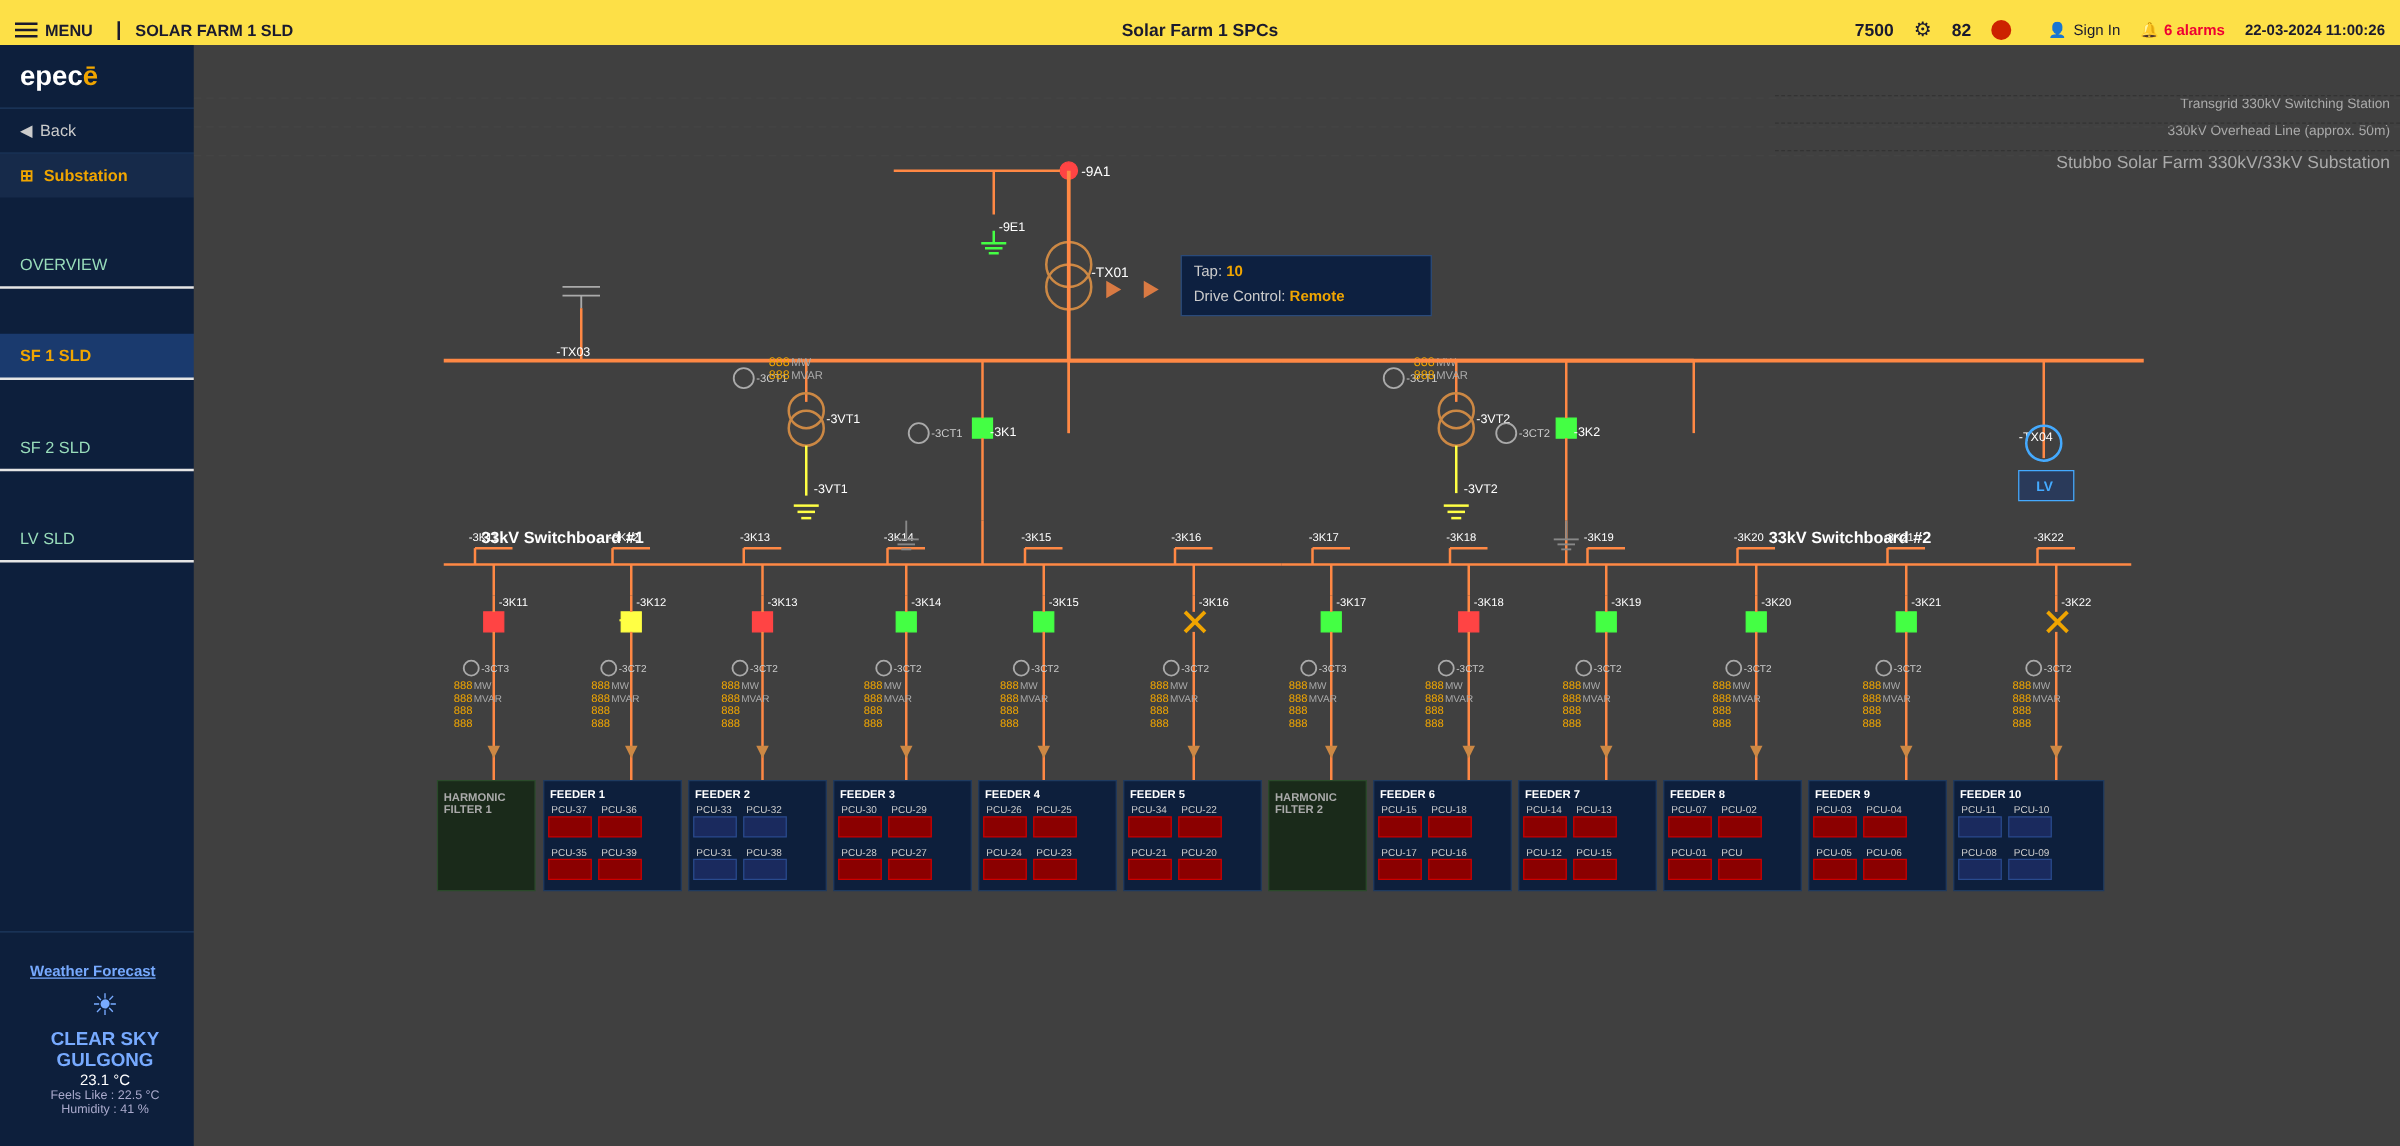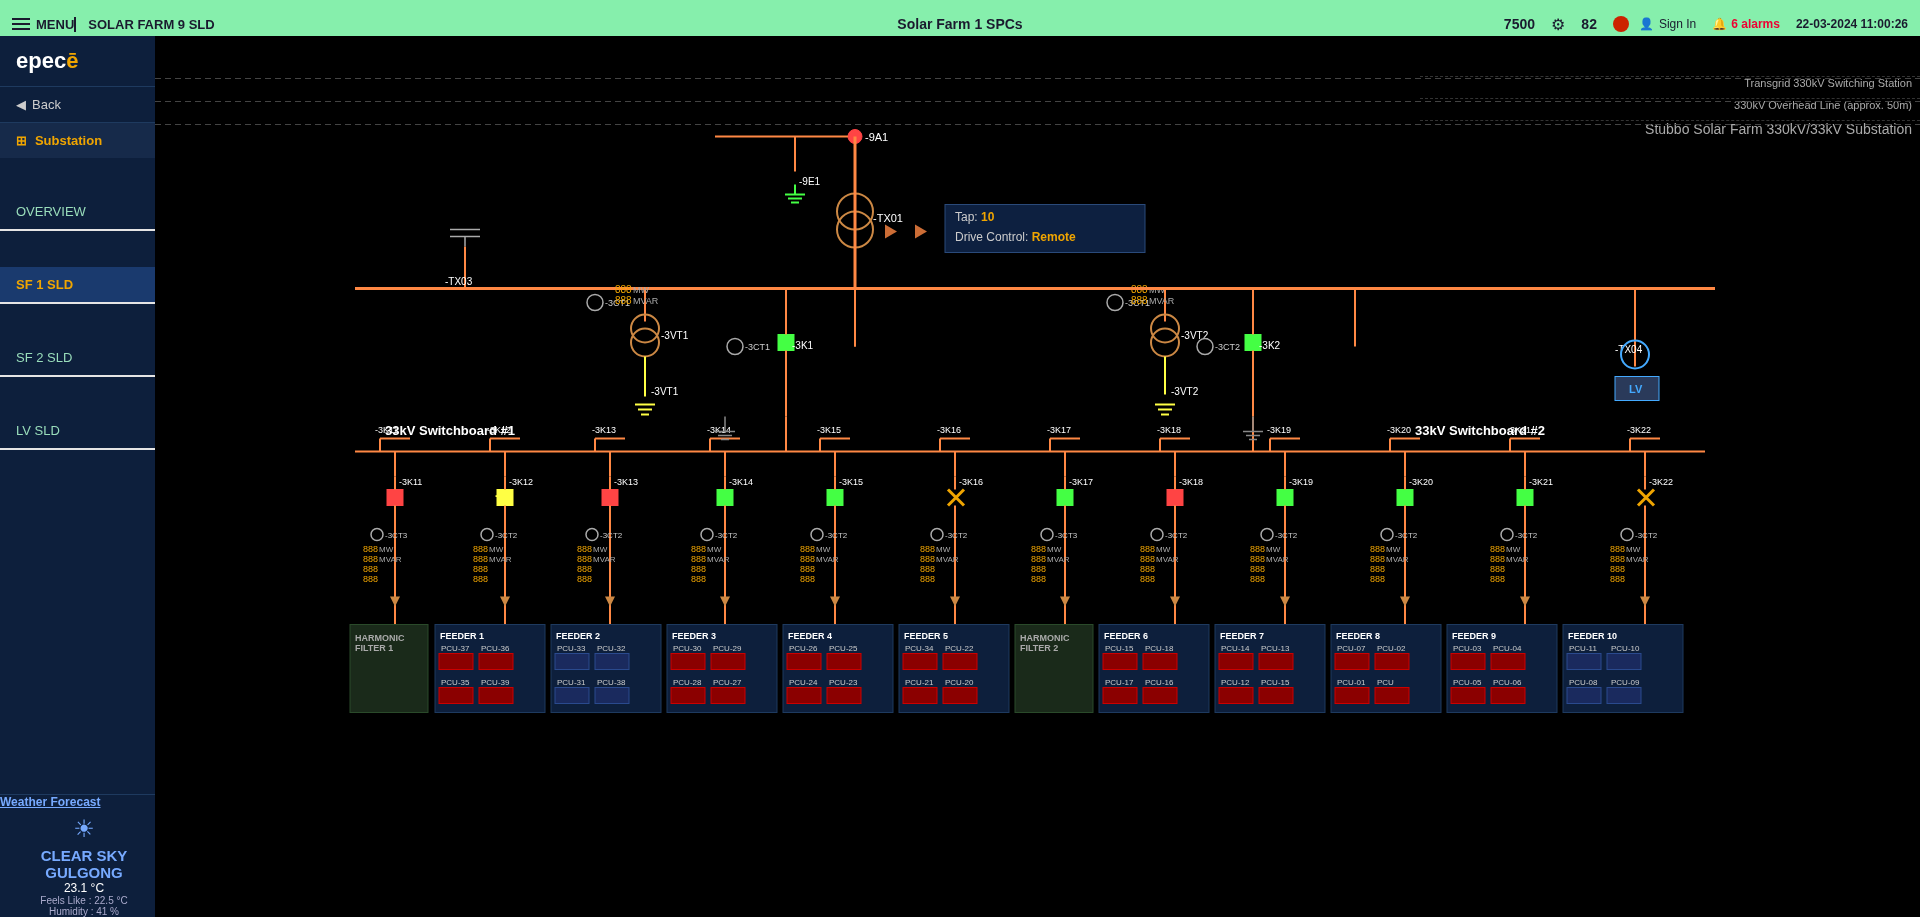--- a/index.html
+++ b/index.html
@@ -1,24 +1,25 @@
 <!DOCTYPE html>
 <html><head>
   <meta charset="utf-8">
   <style>
     * { margin: 0; padding: 0; box-sizing: border-box; }
     body { background: #0a1628; color: #fff; font-family: Arial, sans-serif; width: 1920px; height: 917px; overflow: hidden; }
 
     
     .top-header {
-      background: #86efac;
+      background: #fde047;
       height: 48px;
       display: flex;
       align-items: center;
       padding: 0 12px;
+      gap: 20px;
       position: relative;
     }
     .menu-btn {
       display: flex; align-items: center; gap: 6px;
       color: #1a1a2e; font-weight: bold; font-size: 13px; cursor: pointer;
     }
     .menu-icon { display: flex; flex-direction: column; gap: 3px; }
     .menu-icon span { width: 18px; height: 2px; background: #1a1a2e; display: block; }
     .header-title {
       color: #1a1a2e; font-weight: bold; font-size: 13px;
@@ -60,54 +61,54 @@
     .nav-item {
       padding: 10px 16px;
       color: #9db; font-size: 13px; cursor: pointer;
       border-bottom: 2px solid #e5e5e5;
       margin-top: 36px;
     }
     .nav-item.active-highlight { background: #1a3a6e; color: #f0a500; font-weight: bold; }
 
     
     .weather-section {
-      margin-top: auto; padding: 0; border-top: 1px solid #1e3a5f;
+      margin-top: auto; padding: 24px; border-top: 1px solid #1e3a5f;
       color: #7af; font-size: 11px;
     }
     .weather-title { color: #7af; font-weight: bold; text-decoration: underline; font-size: 12px; margin-bottom: 6px; }
     .weather-icon { font-size: 24px; margin: 4px 0; }
     .weather-label { color: #7af; font-size: 15px; font-weight: bold; text-align: center; }
     .weather-temp { color: #fff; font-size: 12px; }
 
     
     .main-area {
       position: absolute; top: 36px; left: 155px;
       width: calc(1920px - 155px); height: calc(917px - 36px);
-      background: #000000; overflow: hidden;
+      background: #404040; overflow: hidden;
     }
 
     
     .diagram-svg {
       position: absolute; top: 0; left: 0;
       width: 100%; height: 100%;
     }
   </style>
 </head>
 <body>
 
 <div class="top-header">
   <div class="menu-btn">
     <div class="menu-icon">
       <span></span>
         <span></span>
         <span></span>
     </div>
     <span>MENU</span>
   </div>
-  <div class="header-title">SOLAR FARM 9 SLD</div>
+  <div class="header-title">SOLAR FARM 1 SLD</div>
   <div class="header-center">Solar Farm 1 SPCs</div>
   <div class="header-badges">
     <span style="color:#1a1a2e;font-weight:bold;font-size:14px;">7500</span>
     <span style="font-size:16px;color:#1a1a2e;">⚙</span>
     <span style="color:#1a1a2e;font-weight:bold;font-size:14px;">82</span>
     <span style="width:16px;height:16px;background:#cc2200;border-radius:50%;display:inline-block;"></span>
   </div>
   <div class="header-right">
     <div class="sign-in-btn">
       <span>👤</span>

